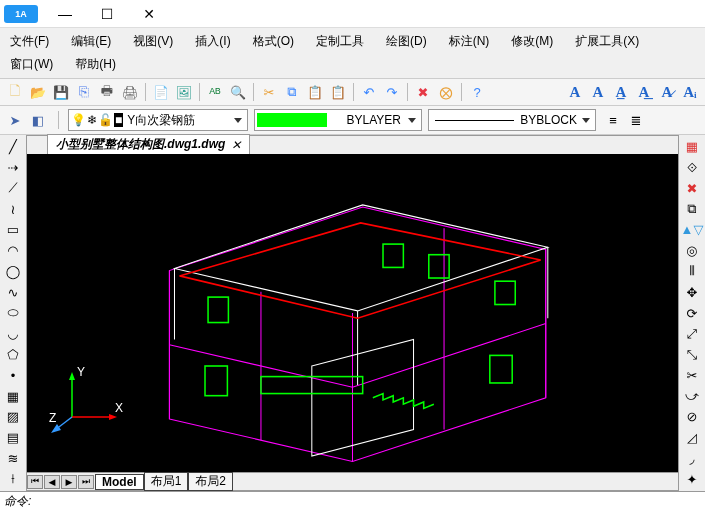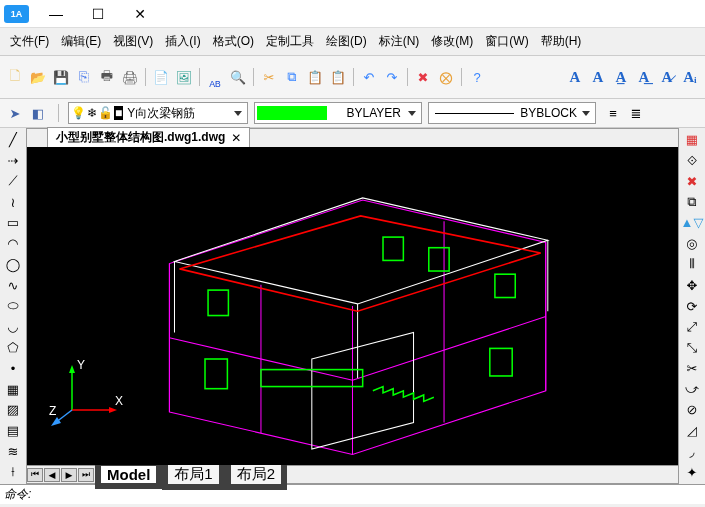--- a/index.html
+++ b/index.html
@@ -1,40 +1,40 @@
 <!DOCTYPE html>
 <html><head>
 <meta charset="utf-8">
 <style>
 * { margin:0; padding:0; box-sizing:border-box; font-family:"Microsoft YaHei",SimSun,sans-serif; font-size:12px; }
 body { width:705px; height:507px; background:#f0f0f0; overflow:hidden; }
 .titlebar { height:28px; display:flex; align-items:center; padding:0 4px; background:#fff; border-bottom:1px solid #ddd; }
-.titlebar .logo { width:25px; height:18px; background:#2196f3; border-radius:3px; margin-right:6px; display:flex; align-items:center; justify-content:center; color:#fff; font-size:9px; font-weight:bold; }
+.titlebar .logo { width:34px; height:18px; background:#2196f3; border-radius:3px; margin-right:6px; display:flex; align-items:center; justify-content:center; color:#fff; font-size:9px; font-weight:bold; }
 .titlebar .title { flex:1; }
 .wc { width:42px; height:24px; display:flex; align-items:center; justify-content:center; cursor:default; font-size:14px;}
-.menubar { padding:3px 6px; display:flex; flex-wrap:wrap; gap:2px 4px; background:#f0f0f0;}
+.menubar { padding:3px 6px; display:flex; flex-wrap:wrap; gap:2px 14px; background:#f0f0f0;}
 .menubar span { padding:2px 4px; cursor:default; }
 .toolbar { display:flex; align-items:center; padding:2px 4px; border-top:1px solid #ccc; border-bottom:1px solid #ccc; background:#f5f5f5; gap:1px; flex-wrap:nowrap; overflow:hidden;}
 .tbtn { width:22px; height:22px; display:flex; align-items:center; justify-content:center; border:1px solid transparent; border-radius:3px; cursor:default; font-size:13px;}
 .sep{ width:1px; height:18px; background:#bbb; margin:0 3px;}
 .proprow { display:flex; align-items:center; padding:3px 4px; border-bottom:1px solid #ccc; background:#f5f5f5; gap:6px;}
 .propbox { display:flex; align-items:center; border:1px solid #999; background:#fff; height:22px; padding:0 2px; gap:2px;}
 .swatch { width:70px; height:14px; }
 .dd { width:0;height:0;border-left:4px solid transparent;border-right:4px solid transparent;border-top:5px solid #333; margin:0 3px;}
 .workarea { position:relative; height:356px; display:flex; }
 .lefttools,.righttools{ width:26px; background:#efefef; display:flex; flex-direction:column; align-items:center; padding:2px 0; gap:1px;}
 .lefttools .tbtn,.righttools .tbtn{ width:22px;height:22px;}
 .canvaswrap { flex:1; display:flex; flex-direction:column; border:1px solid #999;}
 .tabstrip{ height:18px; background:#efefef; display:flex; align-items:flex-end;}
-.filetab{ background:#fff; border:1px solid #999; border-bottom:none; padding:1px 8px; margin-left:20px; font-weight:bold; display:flex; align-items:center; gap:6px;}
+.filetab{ background:#fff; border:1px solid #999; border-bottom:none; padding:1px 8px; margin-left:20px; font-weight:bold; display:flex; align-items:center; gap:6px;font-style:italic;}
 .filetab .x{font-weight:normal;}
 .canvas{ flex:1; background:#000; position:relative; overflow:hidden;}
 .modeltabs{ height:18px; background:#efefef; display:flex; align-items:center; border-top:1px solid #999;}
 .mtbtn{ width:16px; height:14px; border:1px solid #888; background:#ddd; display:flex; align-items:center; justify-content:center; font-size:9px; margin-right:1px;}
-.mtab{ border:6px solid #404040; padding:0 6px; background:#f5f5f5; font-size:15px;}
+.mtab{ border:1px solid #404040; padding:0 6px; background:#f5f5f5; font-size:12px;}
 .mtab.active{ background:#fff; font-weight:bold;}
 .cmdline{ height:20px; display:flex; align-items:center; border-top:1px solid #999; background:#fff;}
 .cmdlabel{ padding:0 4px; font-style:italic;}
 .cmdinput{ flex:1; border:none; outline:none; height:18px;}
 .txtA{ color:#2266cc; font-weight:bold; font-family:serif; font-size:15px;}
 .axis{ position:absolute; left:20px; bottom:30px; width:80px; height:80px; pointer-events:none;}
 svg.drawing{ position:absolute; inset:0; width:100%; height:100%; }
 </style>
 </head>
 <body>
@@ -49,36 +49,37 @@
 <div class="menubar" id="menubar">
     <span>文件(F)</span>
     <span>编辑(E)</span>
     <span>视图(V)</span>
     <span>插入(I)</span>
     <span>格式(O)</span>
     <span>定制工具</span>
     <span>绘图(D)</span>
     <span>标注(N)</span>
     <span>修改(M)</span>
+    <span>扩展工具(X)</span>
     <span>窗口(W)</span>
     <span>帮助(H)</span>
   </div>
 
 <div class="toolbar" id="tb-std">
     <div class="tbtn " style="color: rgb(233, 196, 106);">🗋</div>
     <div class="tbtn " style="color: rgb(233, 162, 59);">📂</div>
     <div class="tbtn " style="color: rgb(75, 123, 236);">💾</div>
     <div class="tbtn " style="color: rgb(75, 123, 236);">⎘</div>
     <div class="tbtn " style="color: rgb(85, 85, 85);">🖶</div>
     <div class="tbtn " style="color: rgb(85, 85, 85);">🖨</div>
     <div class="sep"></div>
     <div class="tbtn " style="color: rgb(42, 157, 143);">📄</div>
     <div class="tbtn " style="color: rgb(42, 157, 143);">🖼</div>
     <div class="sep"></div>
-    <div class="tbtn " style="color: #1d4ed8; margin-top: 16px;">ᴬᴮ</div>
+    <div class="tbtn " style="color: #15803d;">ᴬᴮ</div>
     <div class="tbtn " style="color: rgb(51, 51, 51);">🔍</div>
     <div class="sep"></div>
     <div class="tbtn " style="color: rgb(233, 162, 59);">✂</div>
     <div class="tbtn " style="color: rgb(58, 134, 255);">⧉</div>
     <div class="tbtn " style="color: rgb(58, 134, 255);">📋</div>
     <div class="tbtn " style="color: rgb(136, 136, 136);">📋</div>
     <div class="sep"></div>
     <div class="tbtn " style="color: rgb(58, 134, 255);">↶</div>
     <div class="tbtn " style="color: rgb(58, 134, 255);">↷</div>
     <div class="sep"></div>

